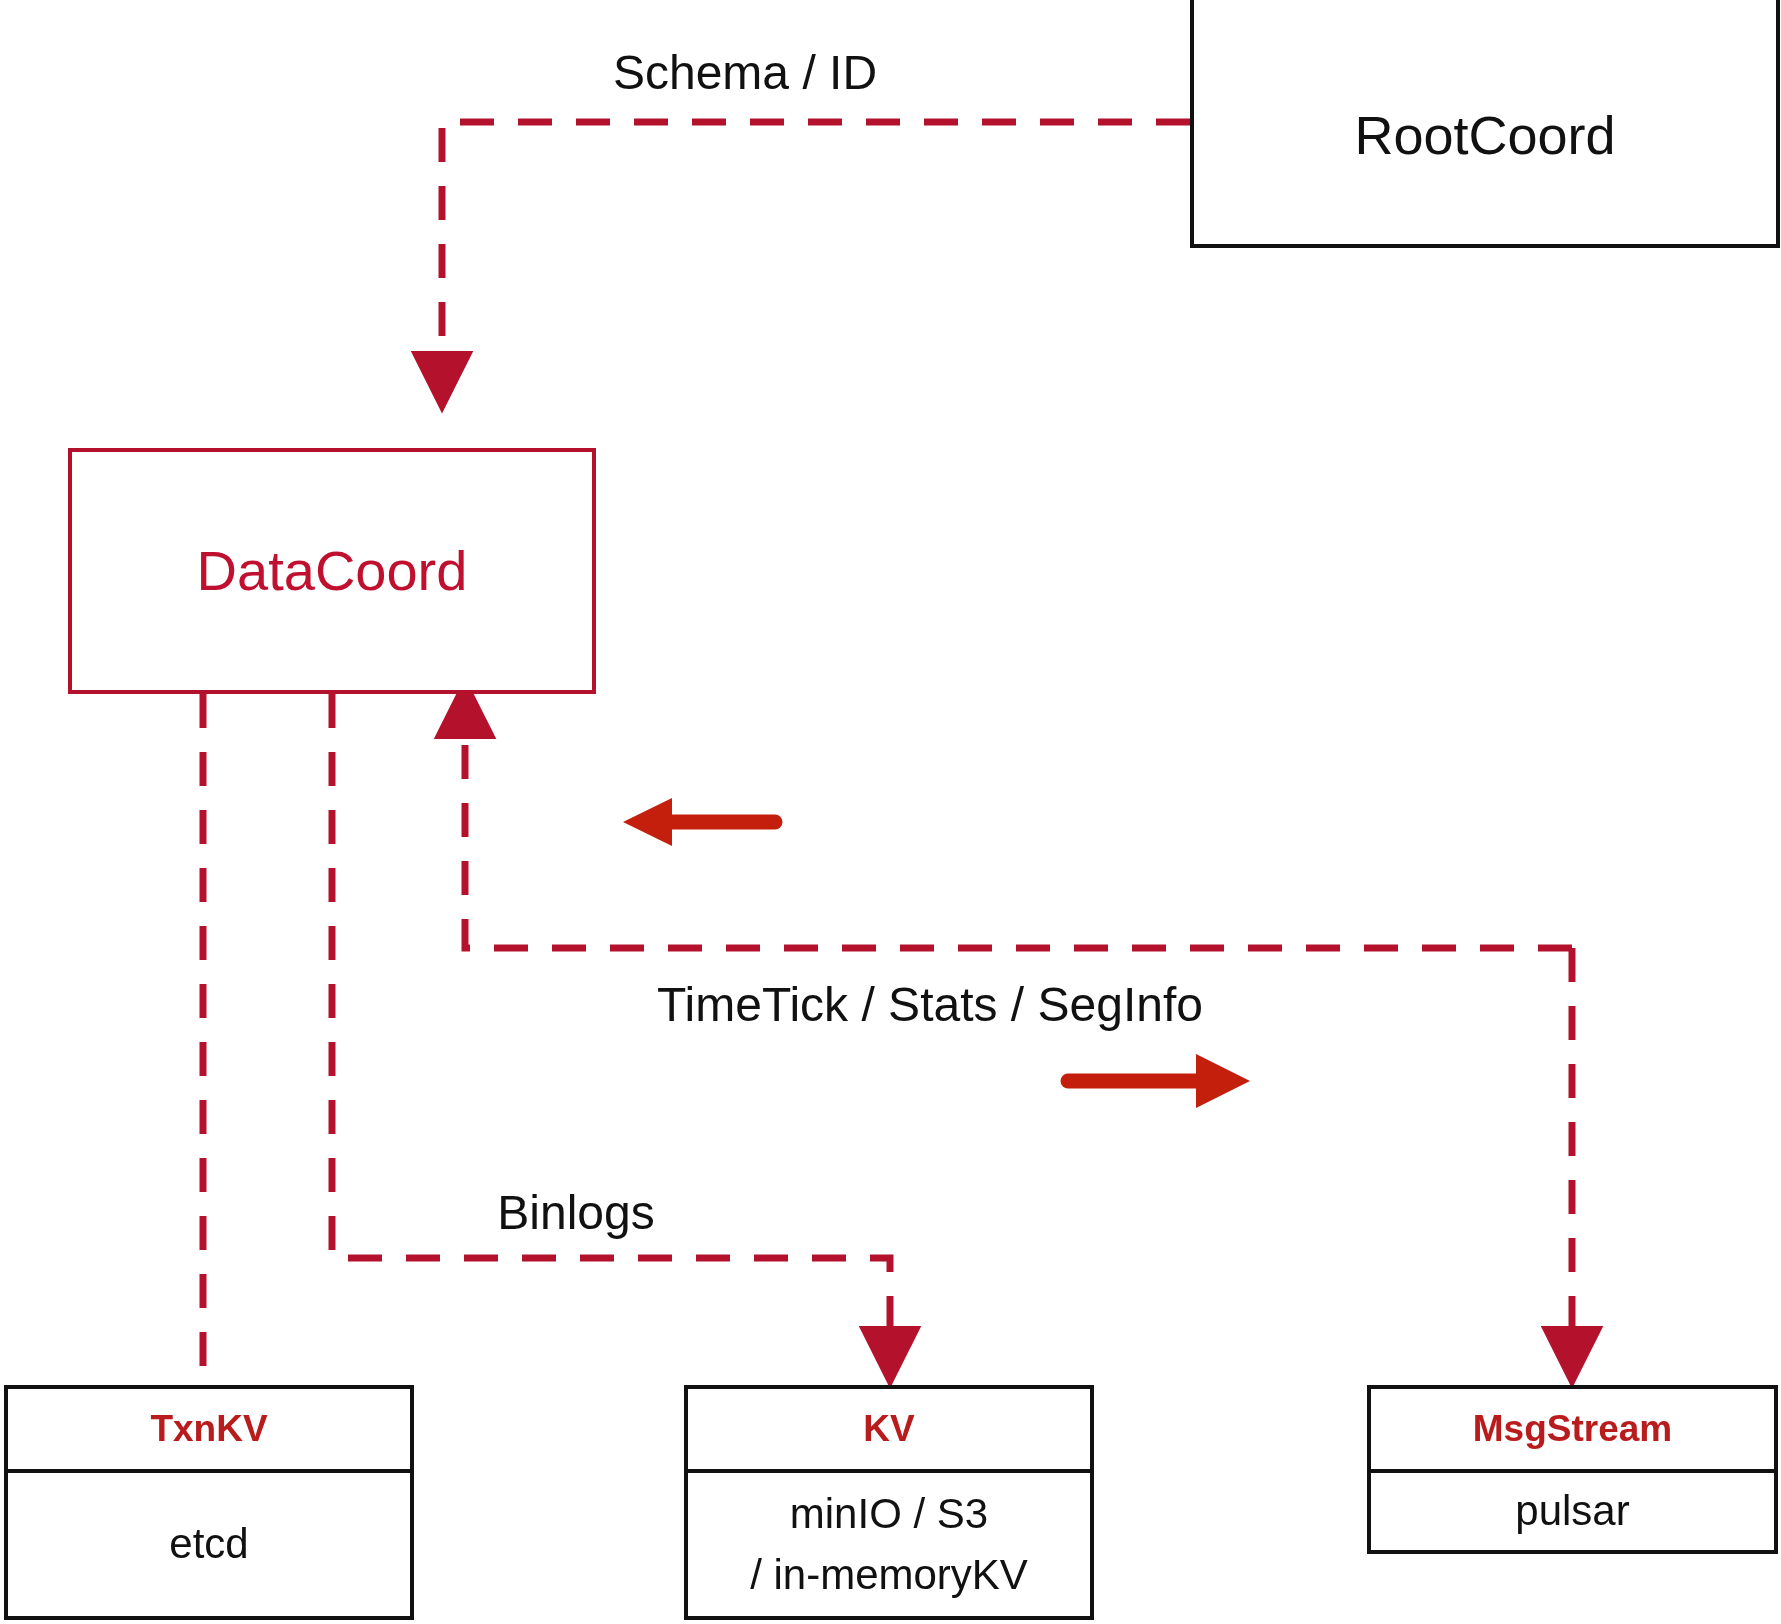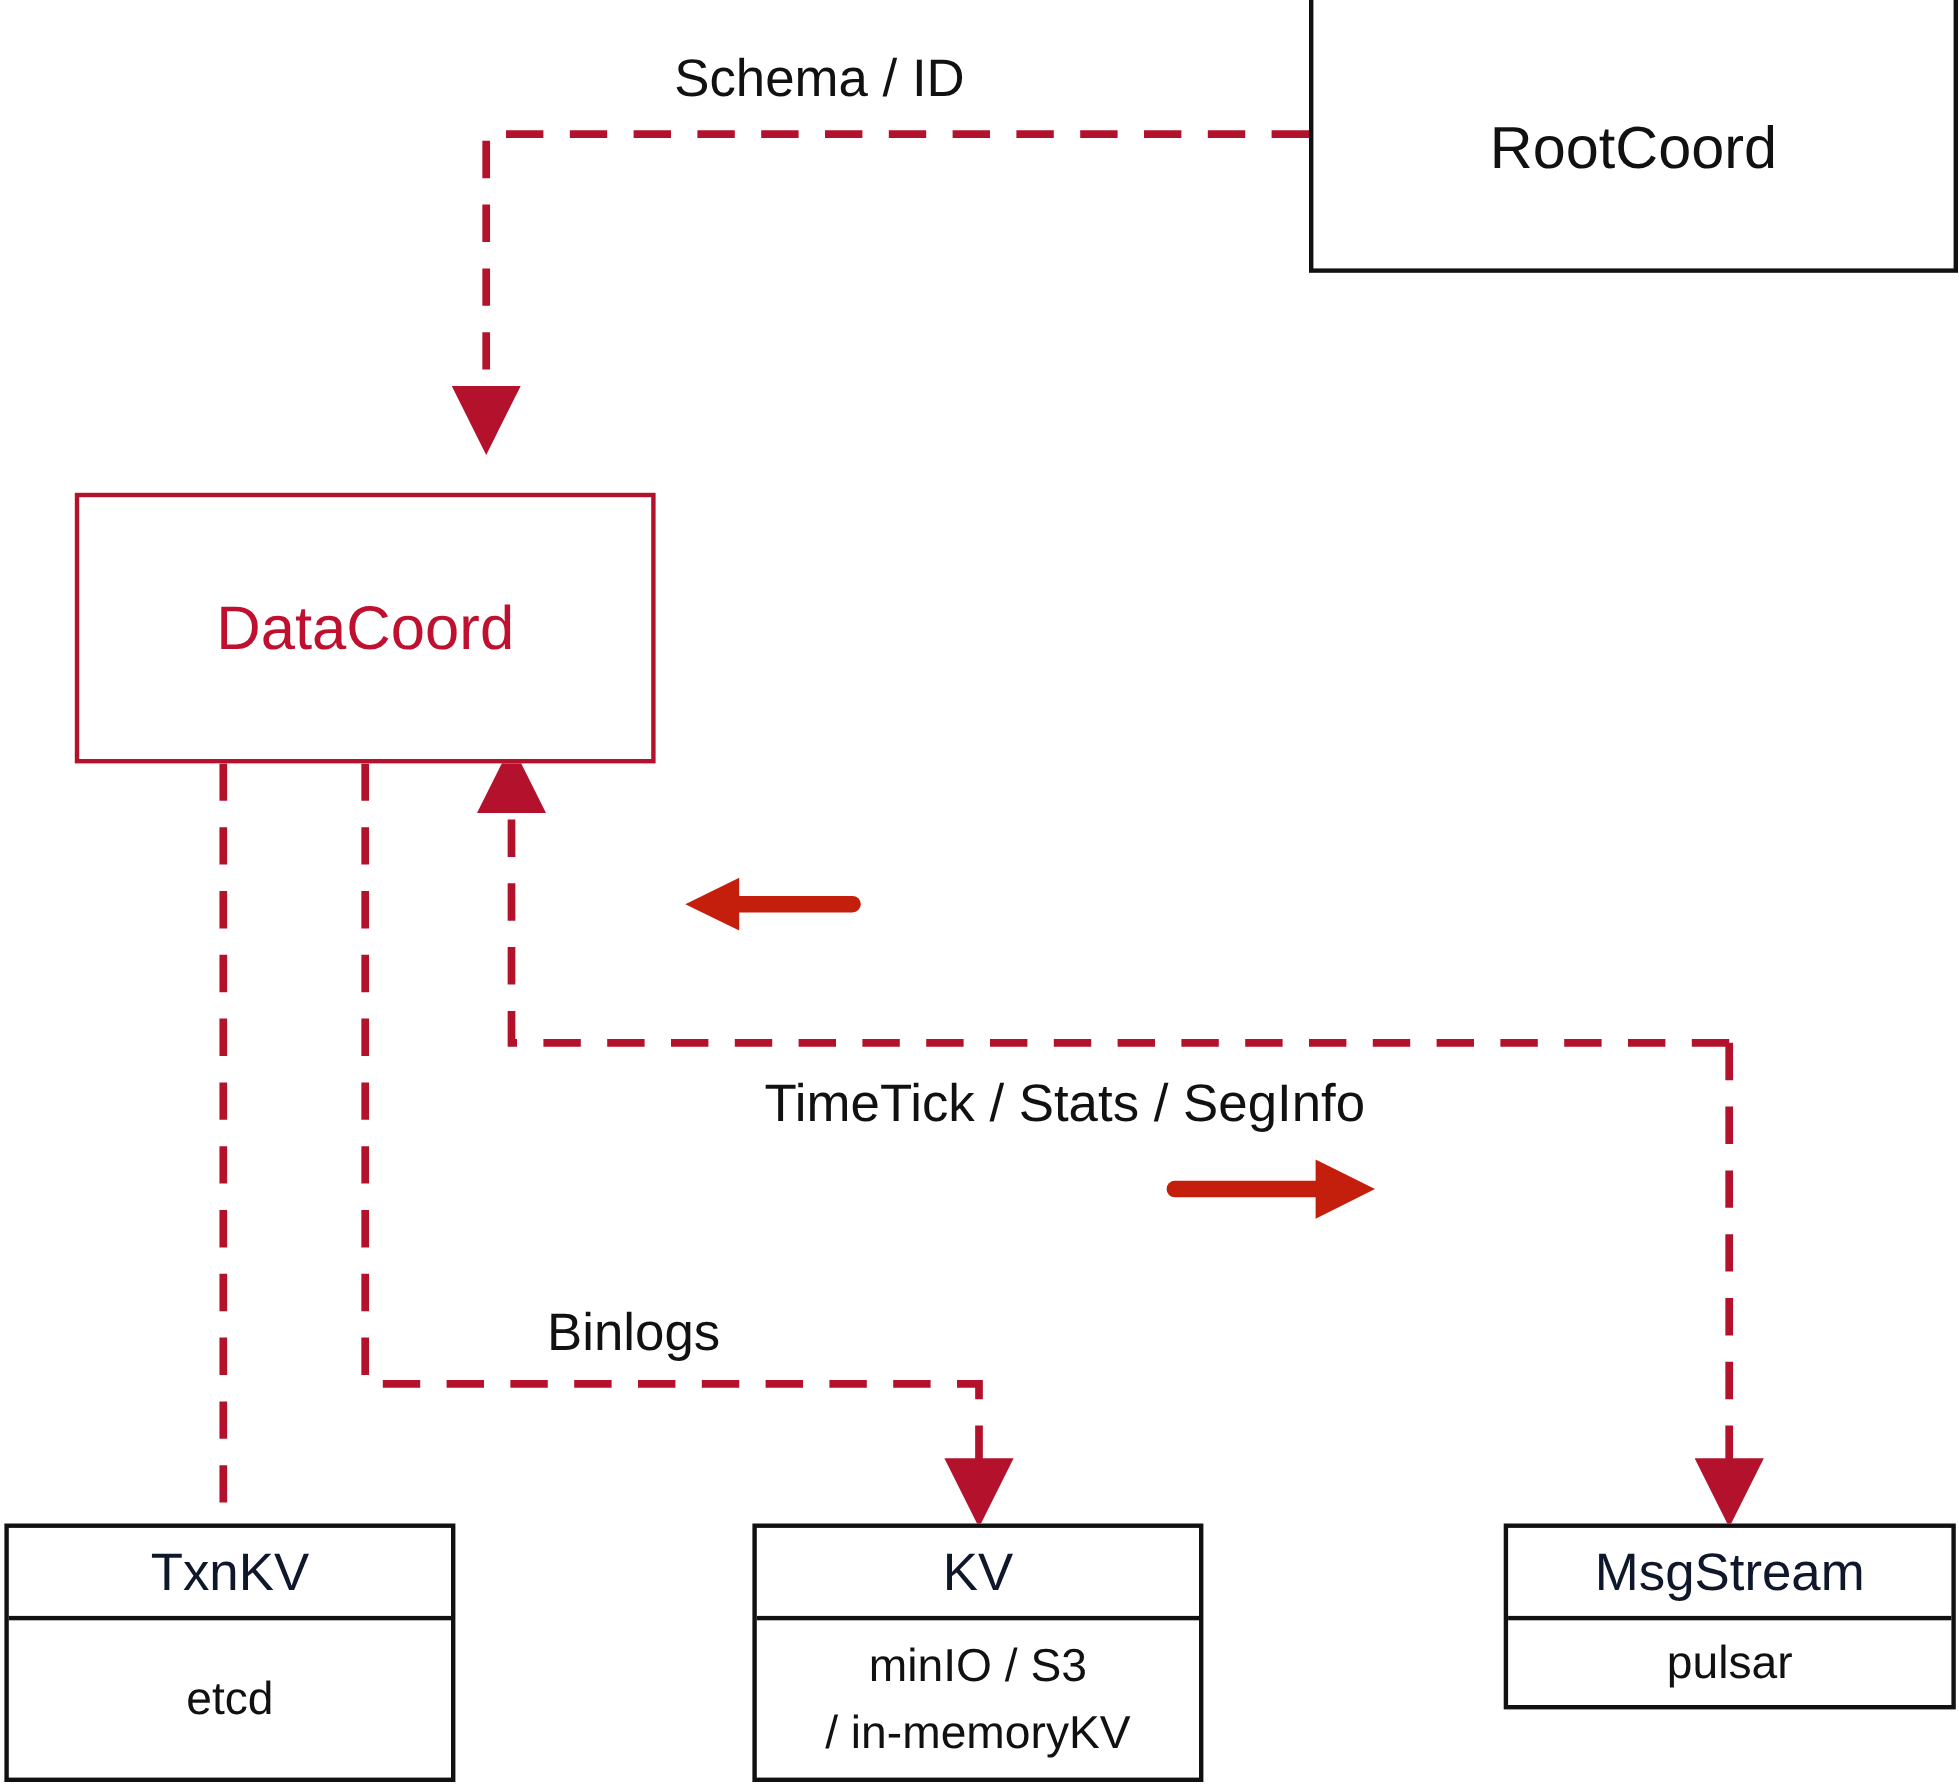--- a/index.html
+++ b/index.html
@@ -79,23 +79,23 @@
     display: flex;
     flex-direction: column;
   }
   .split-head {
     box-sizing: border-box;
     height: 84px;
     border-bottom: 4px solid #111111;
     display: flex;
     align-items: center;
     justify-content: center;
-    font-weight: normal;
-    font-size: 48px;
-    color: #0f172a;
+    font-weight: bold;
+    font-size: 37px;
+    color: #b91c1c;
   }
   .split-body {
     box-sizing: border-box;
     flex: 1;
     display: flex;
     flex-direction: column;
     align-items: center;
     justify-content: center;
     font-size: 42px;
     color: #111111;
@@ -125,21 +125,21 @@
   
   .edge-label {
     position: absolute;
     white-space: nowrap;
     font-size: 48px;
     color: #111111;
     transform: translate(-50%, -50%);
   }
   #label-schema-id   { left: 745px;  top: 72px;   }
   #label-dd-dm       { left: 930px;  top: 898px;  }
-  #label-timetick    { left: 968px;  top: 1004px; }
+  #label-timetick    { left: 930px;  top: 1004px; }
   #label-binlogs     { left: 576px;  top: 1212px; }
 </style>
 </head>
 <body>
 
 <div id="canvas">
 
   <svg class="layer" viewBox="0 0 1781 1624">
     <defs>
       <marker id="ah-dash" markerWidth="9" markerHeight="9" refX="4.2" refY="4.5" orient="auto" markerUnits="strokeWidth">

